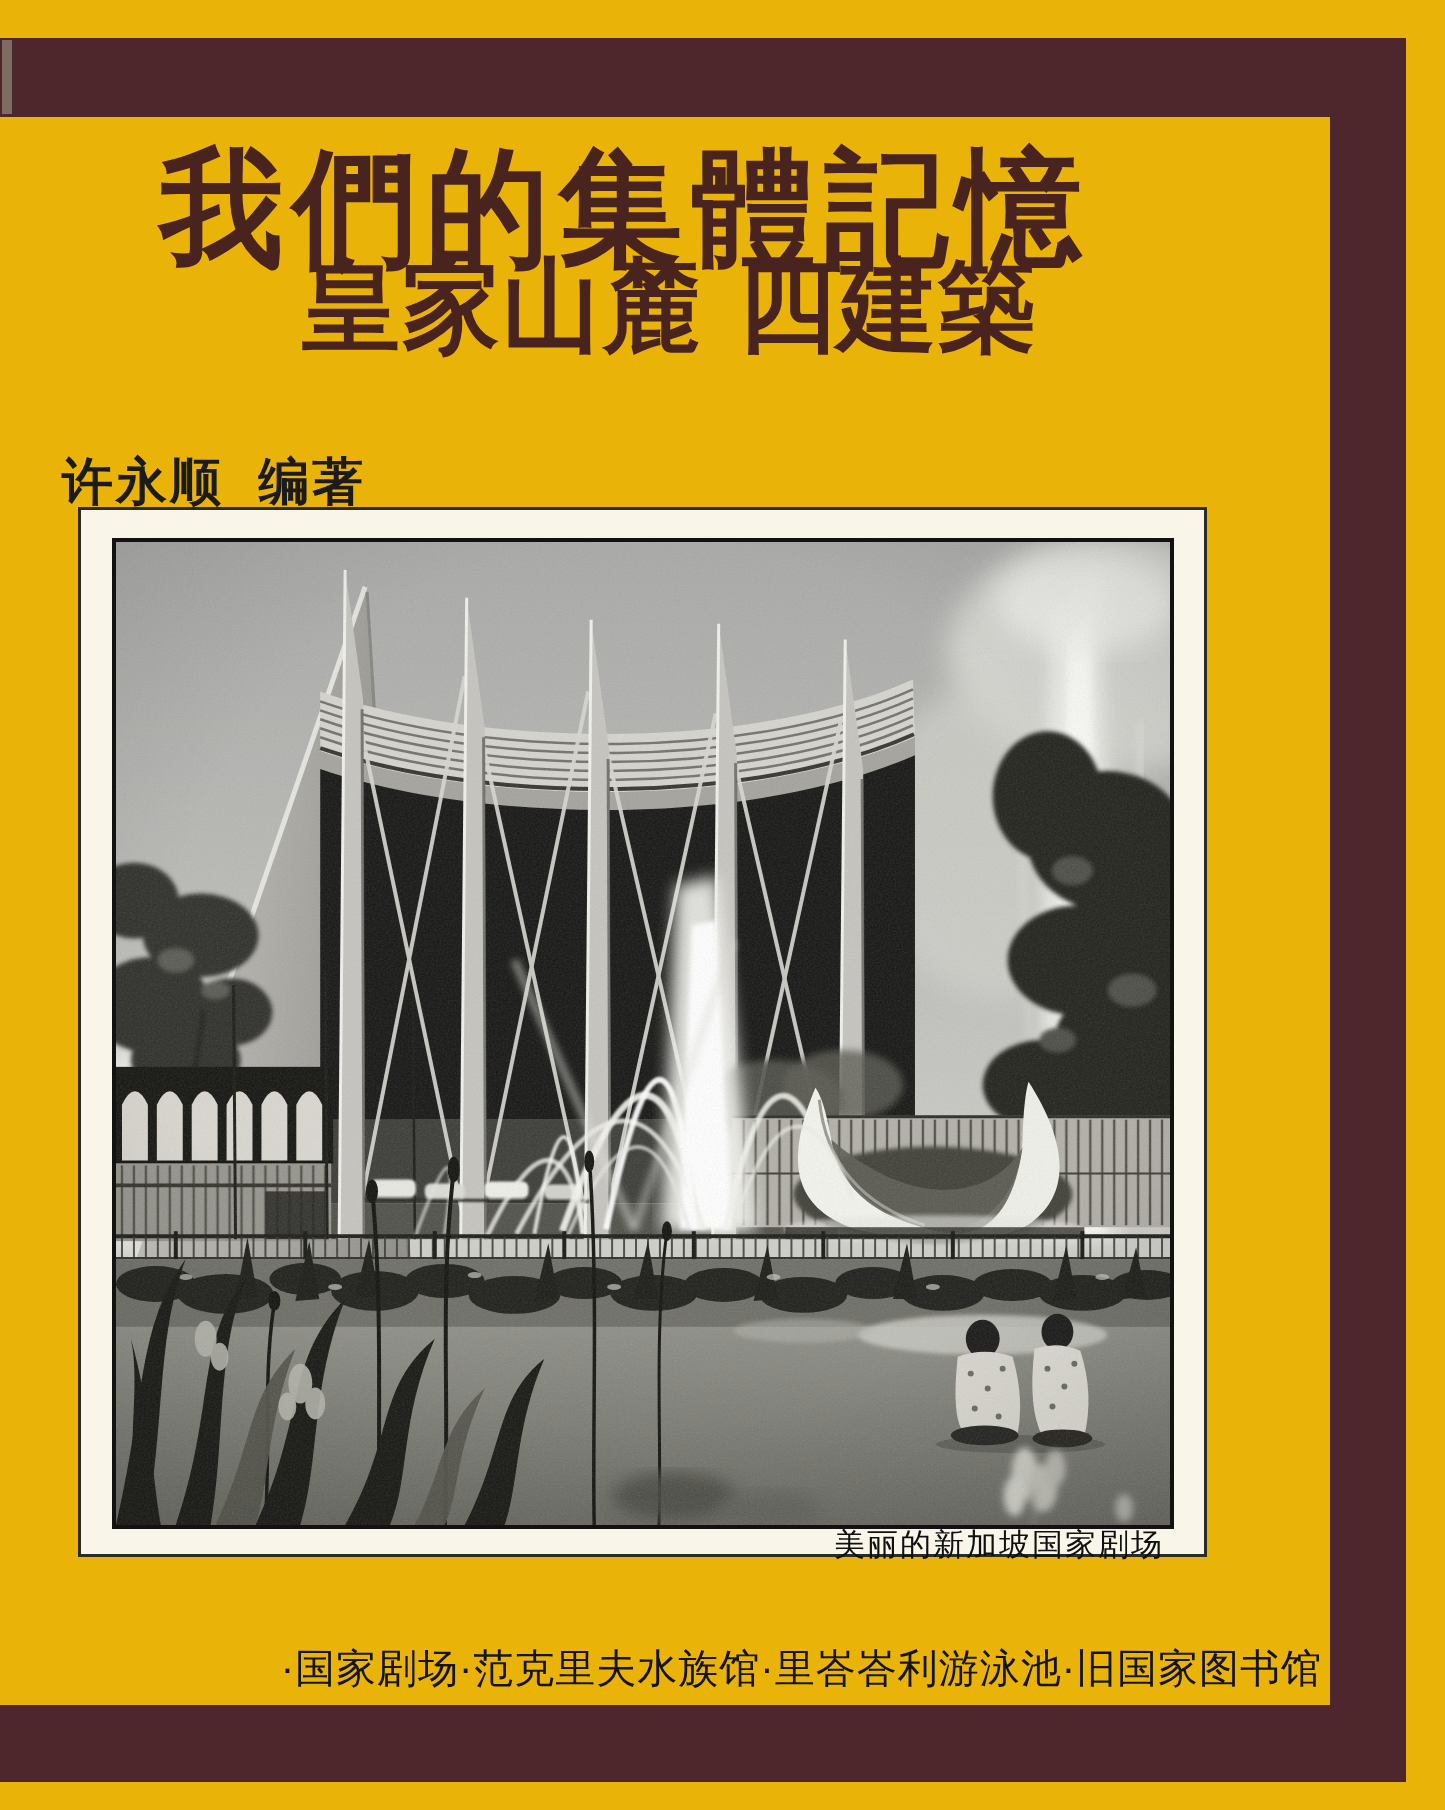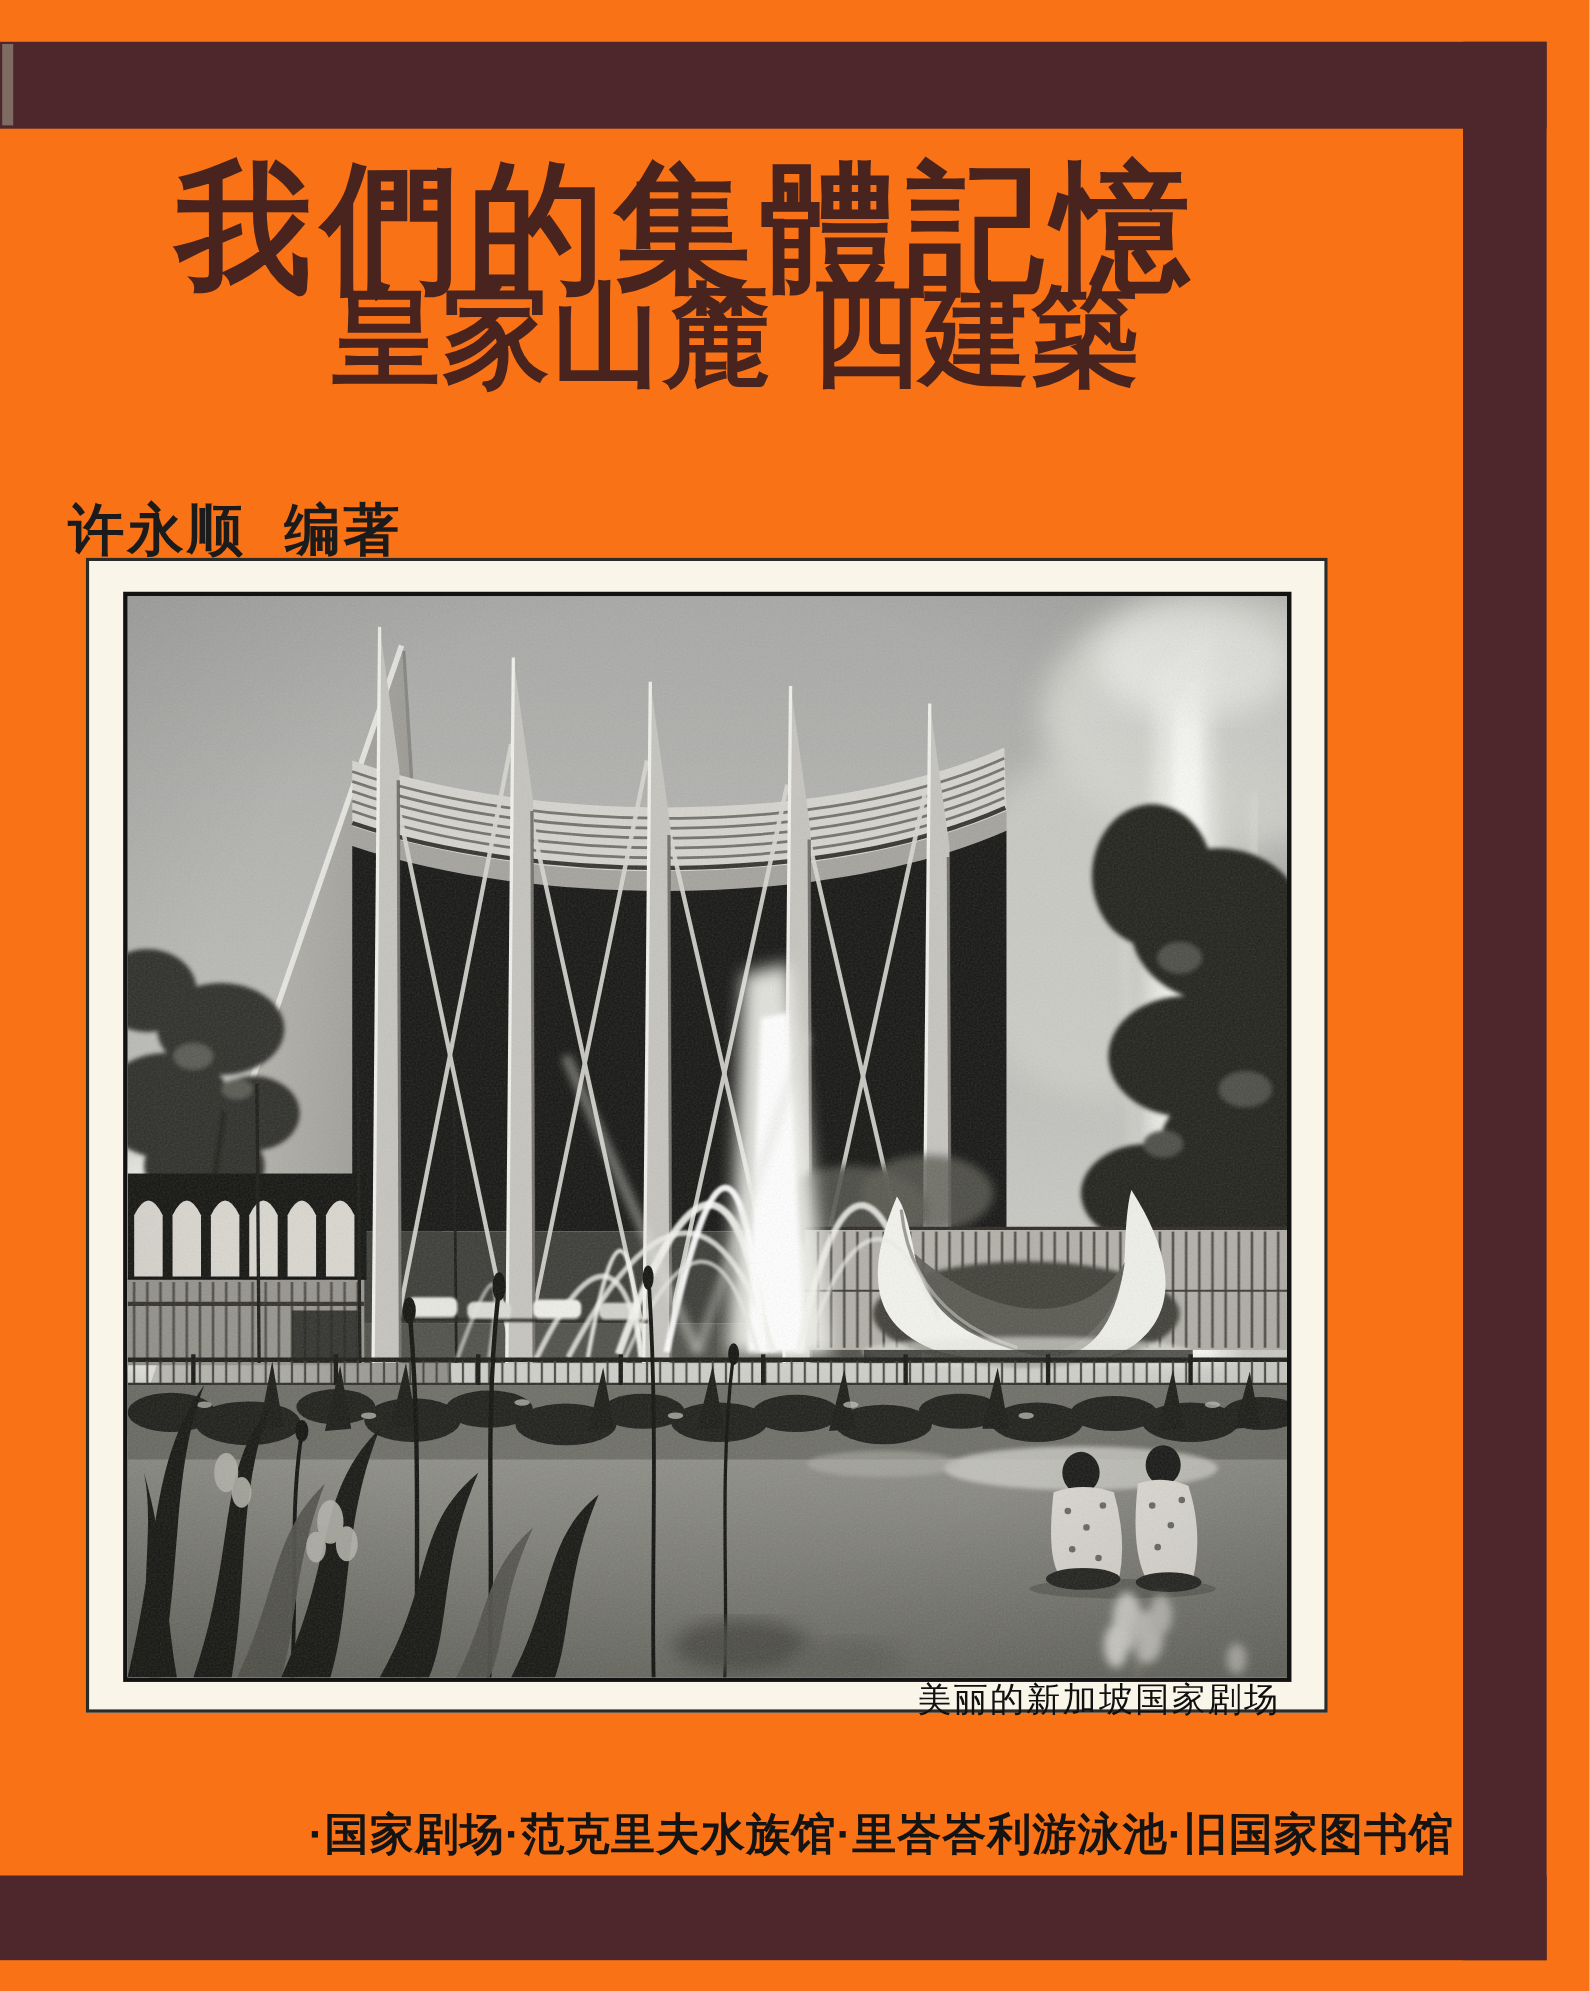--- a/index.html
+++ b/index.html
@@ -1,19 +1,19 @@
 <!DOCTYPE html>
 <html><head>
 <meta charset="utf-8">
 <style>
   html,body{margin:0;padding:0;background:#e9e4d4;}
   .cover{
     position:relative;
     width:1445px;height:1810px;
-    background:#f97316;
+    background:#eab308;
     overflow:hidden;
     font-family:"Liberation Sans",sans-serif;
   }
   .band{position:absolute;background:#4e272c;}
   .band-top{left:0;top:38px;width:1406px;height:79px;}
   .band-right{left:1330px;top:38px;width:76px;height:1744px;}
   .band-bottom{left:0;top:1705px;width:1406px;height:77px;}
   .band-streak{position:absolute;left:2px;top:40px;width:10px;height:74px;background:#8b7d71;opacity:.8;}
   .title-line{
     position:absolute;
@@ -42,21 +42,21 @@
   }
   .photo svg{display:block;width:100%;height:100%;}
   .caption{
     position:absolute;left:112px;top:1524px;width:1052px;
     text-align:right;padding-right:10px;
     font-size:31px;font-weight:400;color:#101010;letter-spacing:2px;
   }
   .footer{
     position:absolute;left:0;top:1646px;width:1322px;
     text-align:right;
-    font-size:40px;font-weight:700;color:#141414;letter-spacing:1px;
+    font-size:40px;font-weight:400;color:#141414;letter-spacing:1px;
     line-height:1.1;white-space:pre;
   }
 </style>
 </head>
 <body>
 
 <div class="cover">
 
   <div class="band band-top"></div>
   <div class="band band-right"></div>

